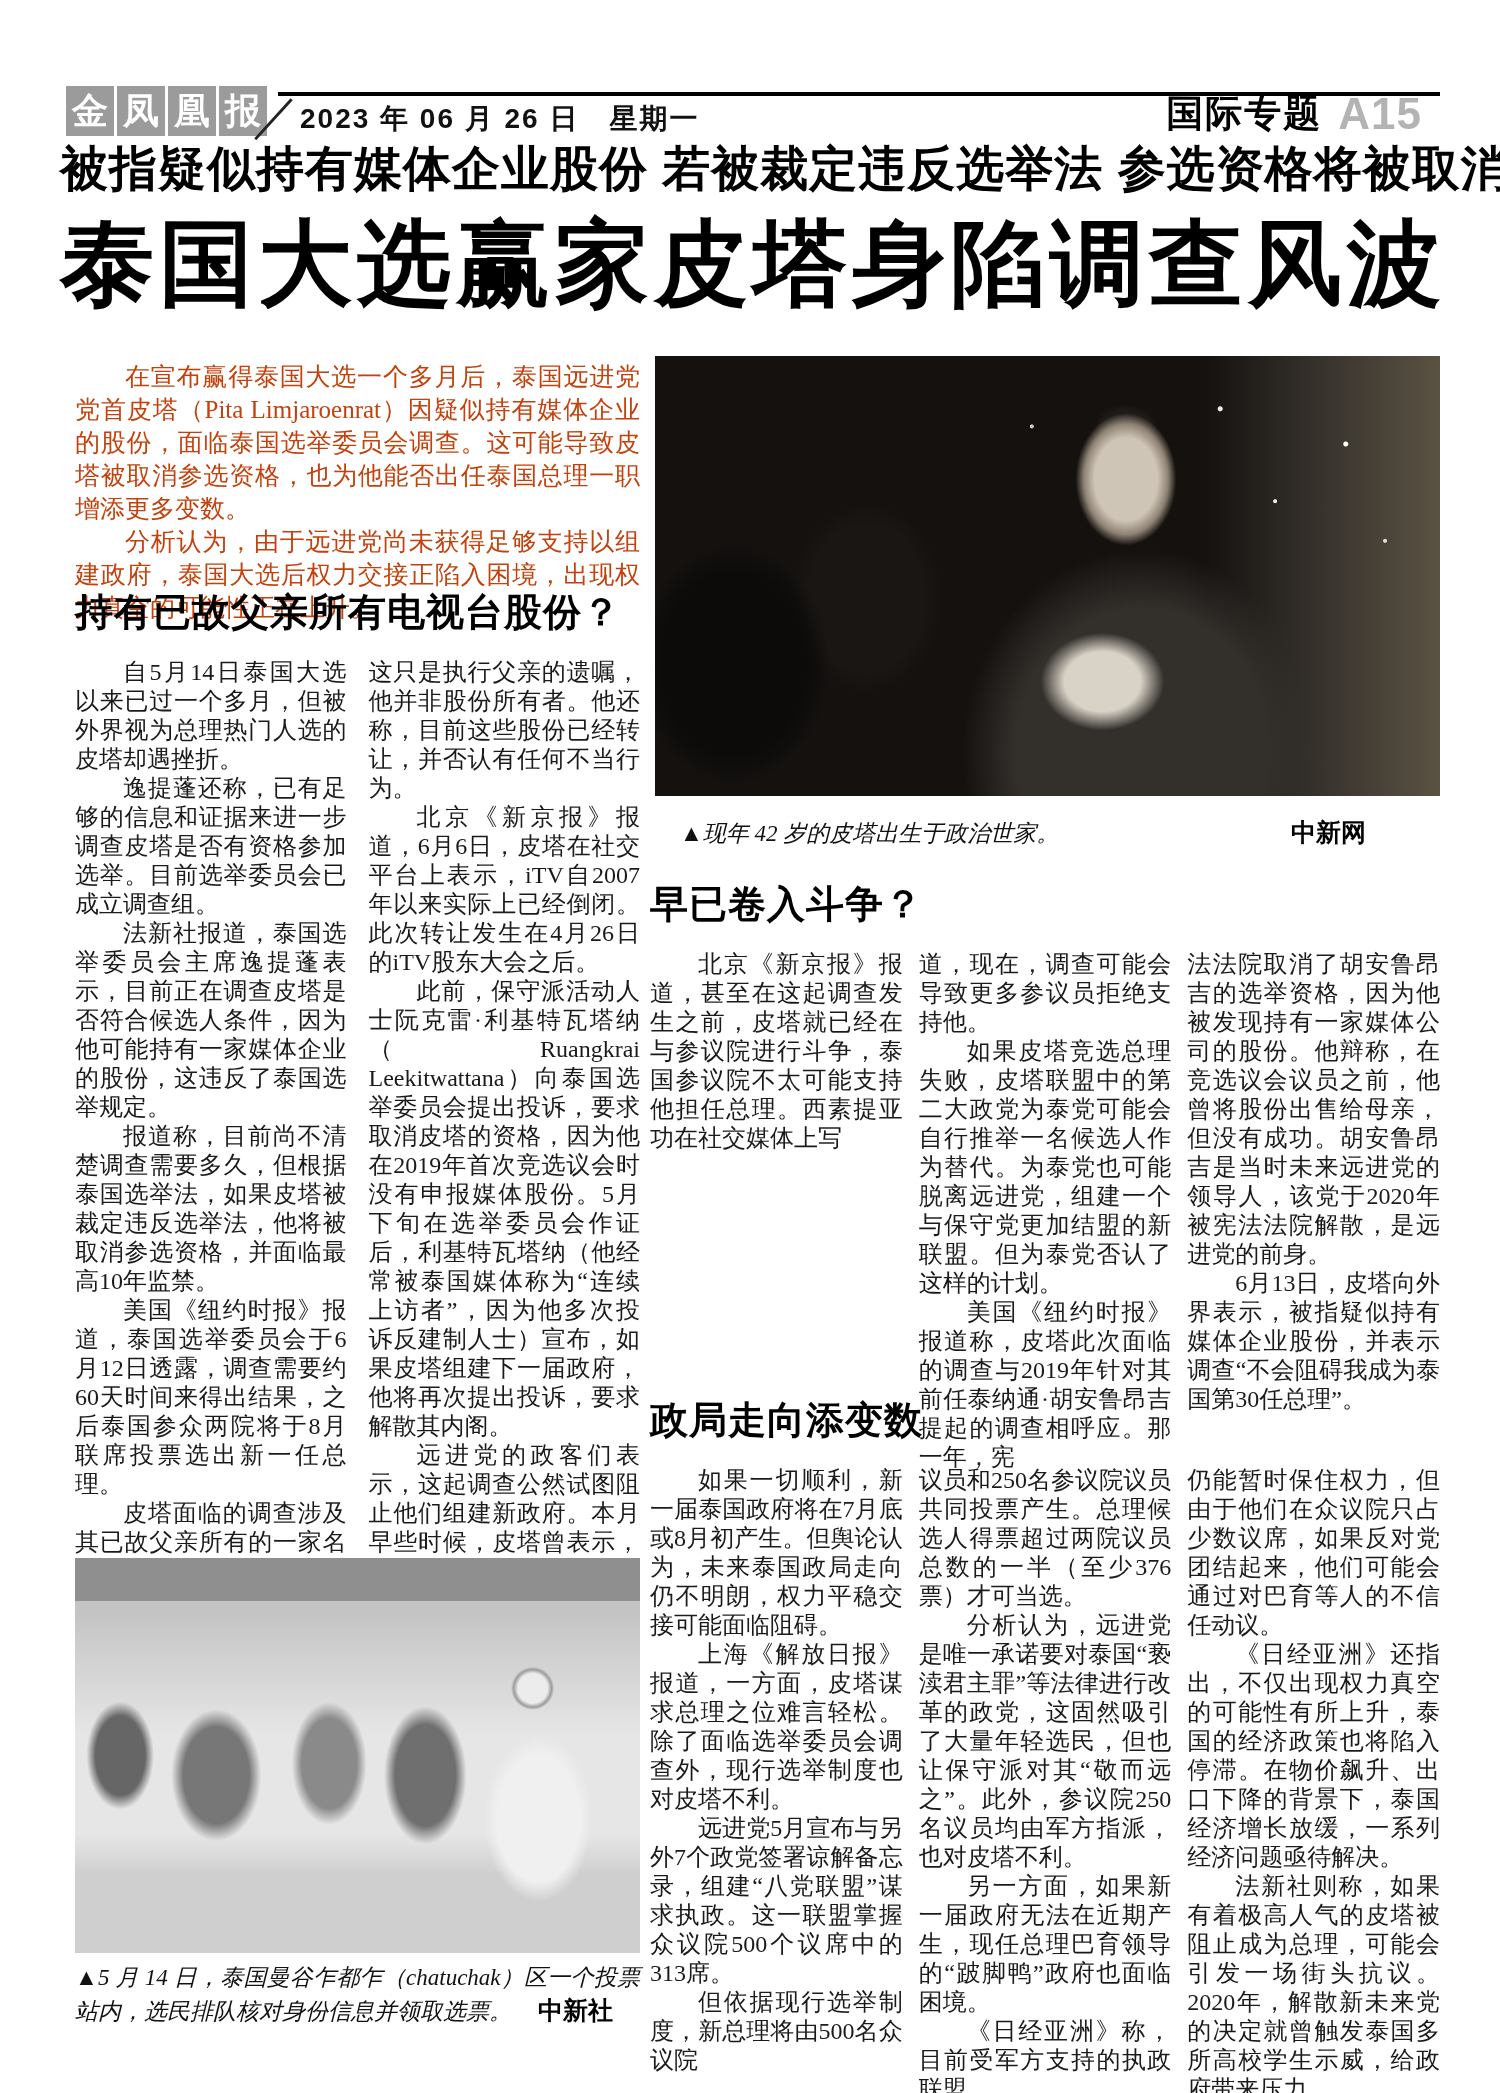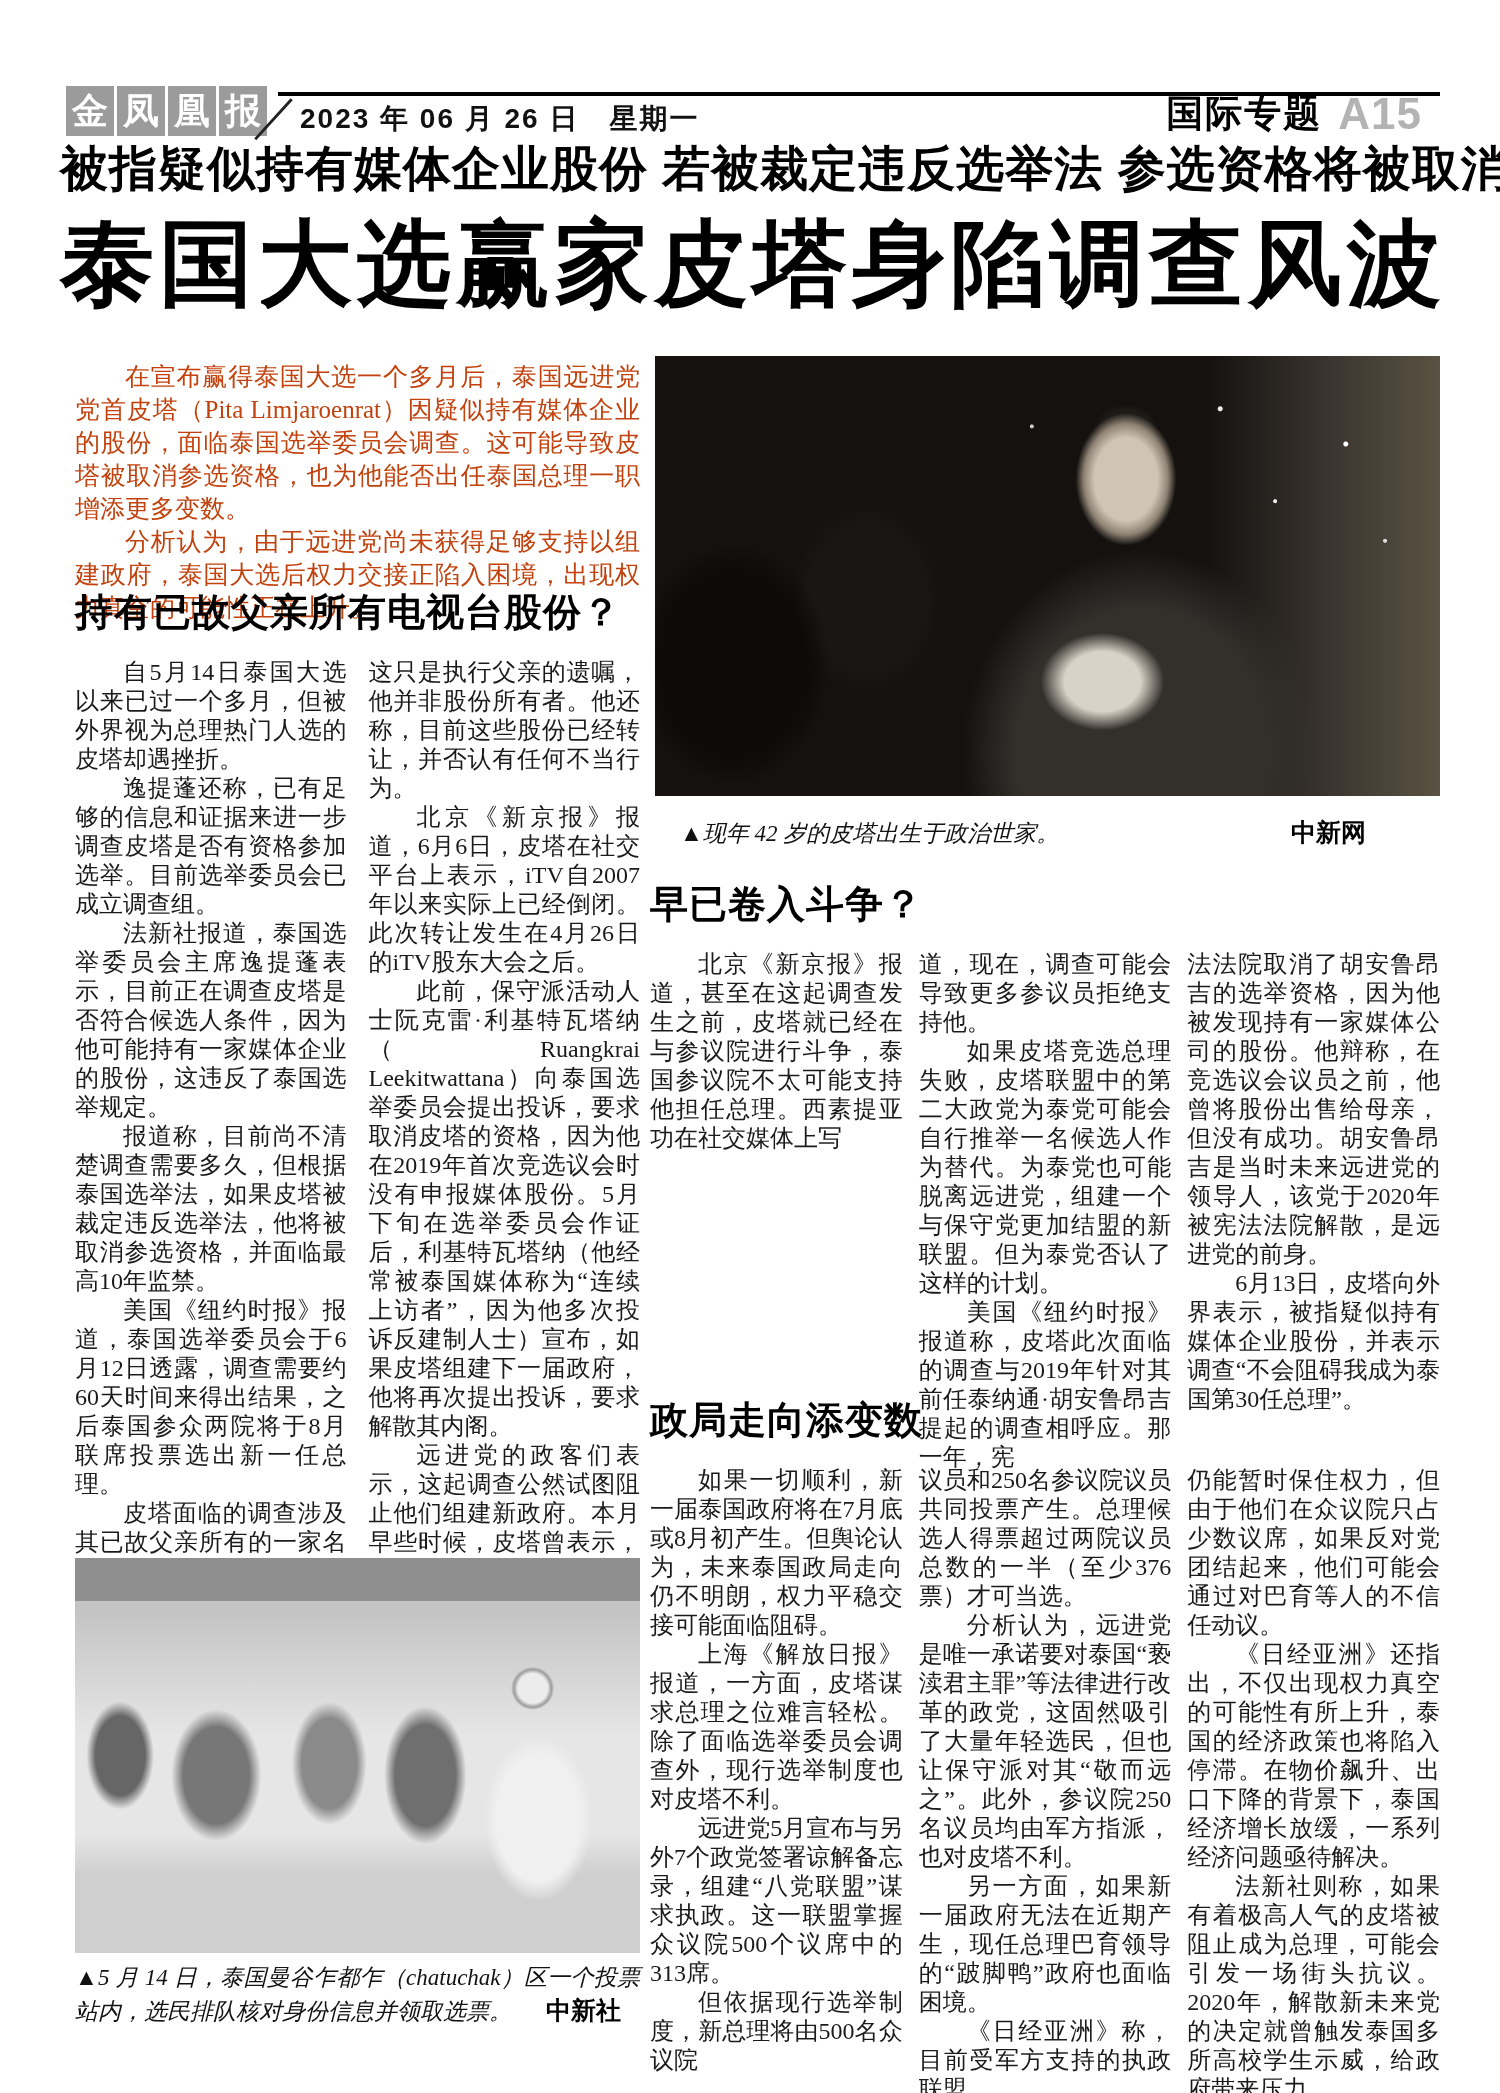--- a/index.html
+++ b/index.html
@@ -56,28 +56,28 @@
       linear-gradient(0deg, #cfcfcf 0 20%, rgba(0,0,0,0) 30%),
       linear-gradient(180deg, #b5b5b5, #e6e6e6 45%);}
 
   
   .caption{font-style:italic;font-size:23px;line-height:32px;color:#111;text-align:right;}
   .credit{font-style:normal;font-weight:700;font-family:"Liberation Sans",sans-serif;font-size:25px;color:#000;}
   .main-caption{position:absolute;left:680px;top:816px;width:760px;display:flex;
                 justify-content:space-between;align-items:baseline;padding-right:74px;box-sizing:border-box;}
   .bottom-caption{position:absolute;left:75px;top:1962px;width:565px;text-align:justify;}
   .bottom-caption .caption-text{text-indent:2em;}
-  .bottom-caption .credit{margin-left:34px;}
+  .bottom-caption .credit{margin-left:26px;}
 
   
   .sec-title{position:absolute;font:900 38px/1.1 "Liberation Sans",sans-serif;color:#000;letter-spacing:1px;}
   .t1{left:75px;top:592px;}
   .t2{left:650px;top:884px;}
   .t3{left:650px;top:1400px;}
-  .cols{position:absolute;display:flex;justify-content:flex-end;}
+  .cols{position:absolute;display:flex;}
   .c1{left:75px;top:658px;width:565px;gap:22px;}
   .c2{left:650px;top:950px;width:790px;gap:16px;}
   .c3{left:650px;top:1466px;width:790px;gap:16px;}
   .cols .col{flex:1;min-width:0;}
   .cols .col p{margin:0;text-indent:2em;font-size:24px;line-height:29px;text-align:justify;color:#1a1a1a;}
   .cols .col p.cont{text-indent:0;}
 </style>
 </head>
 <body>
 

